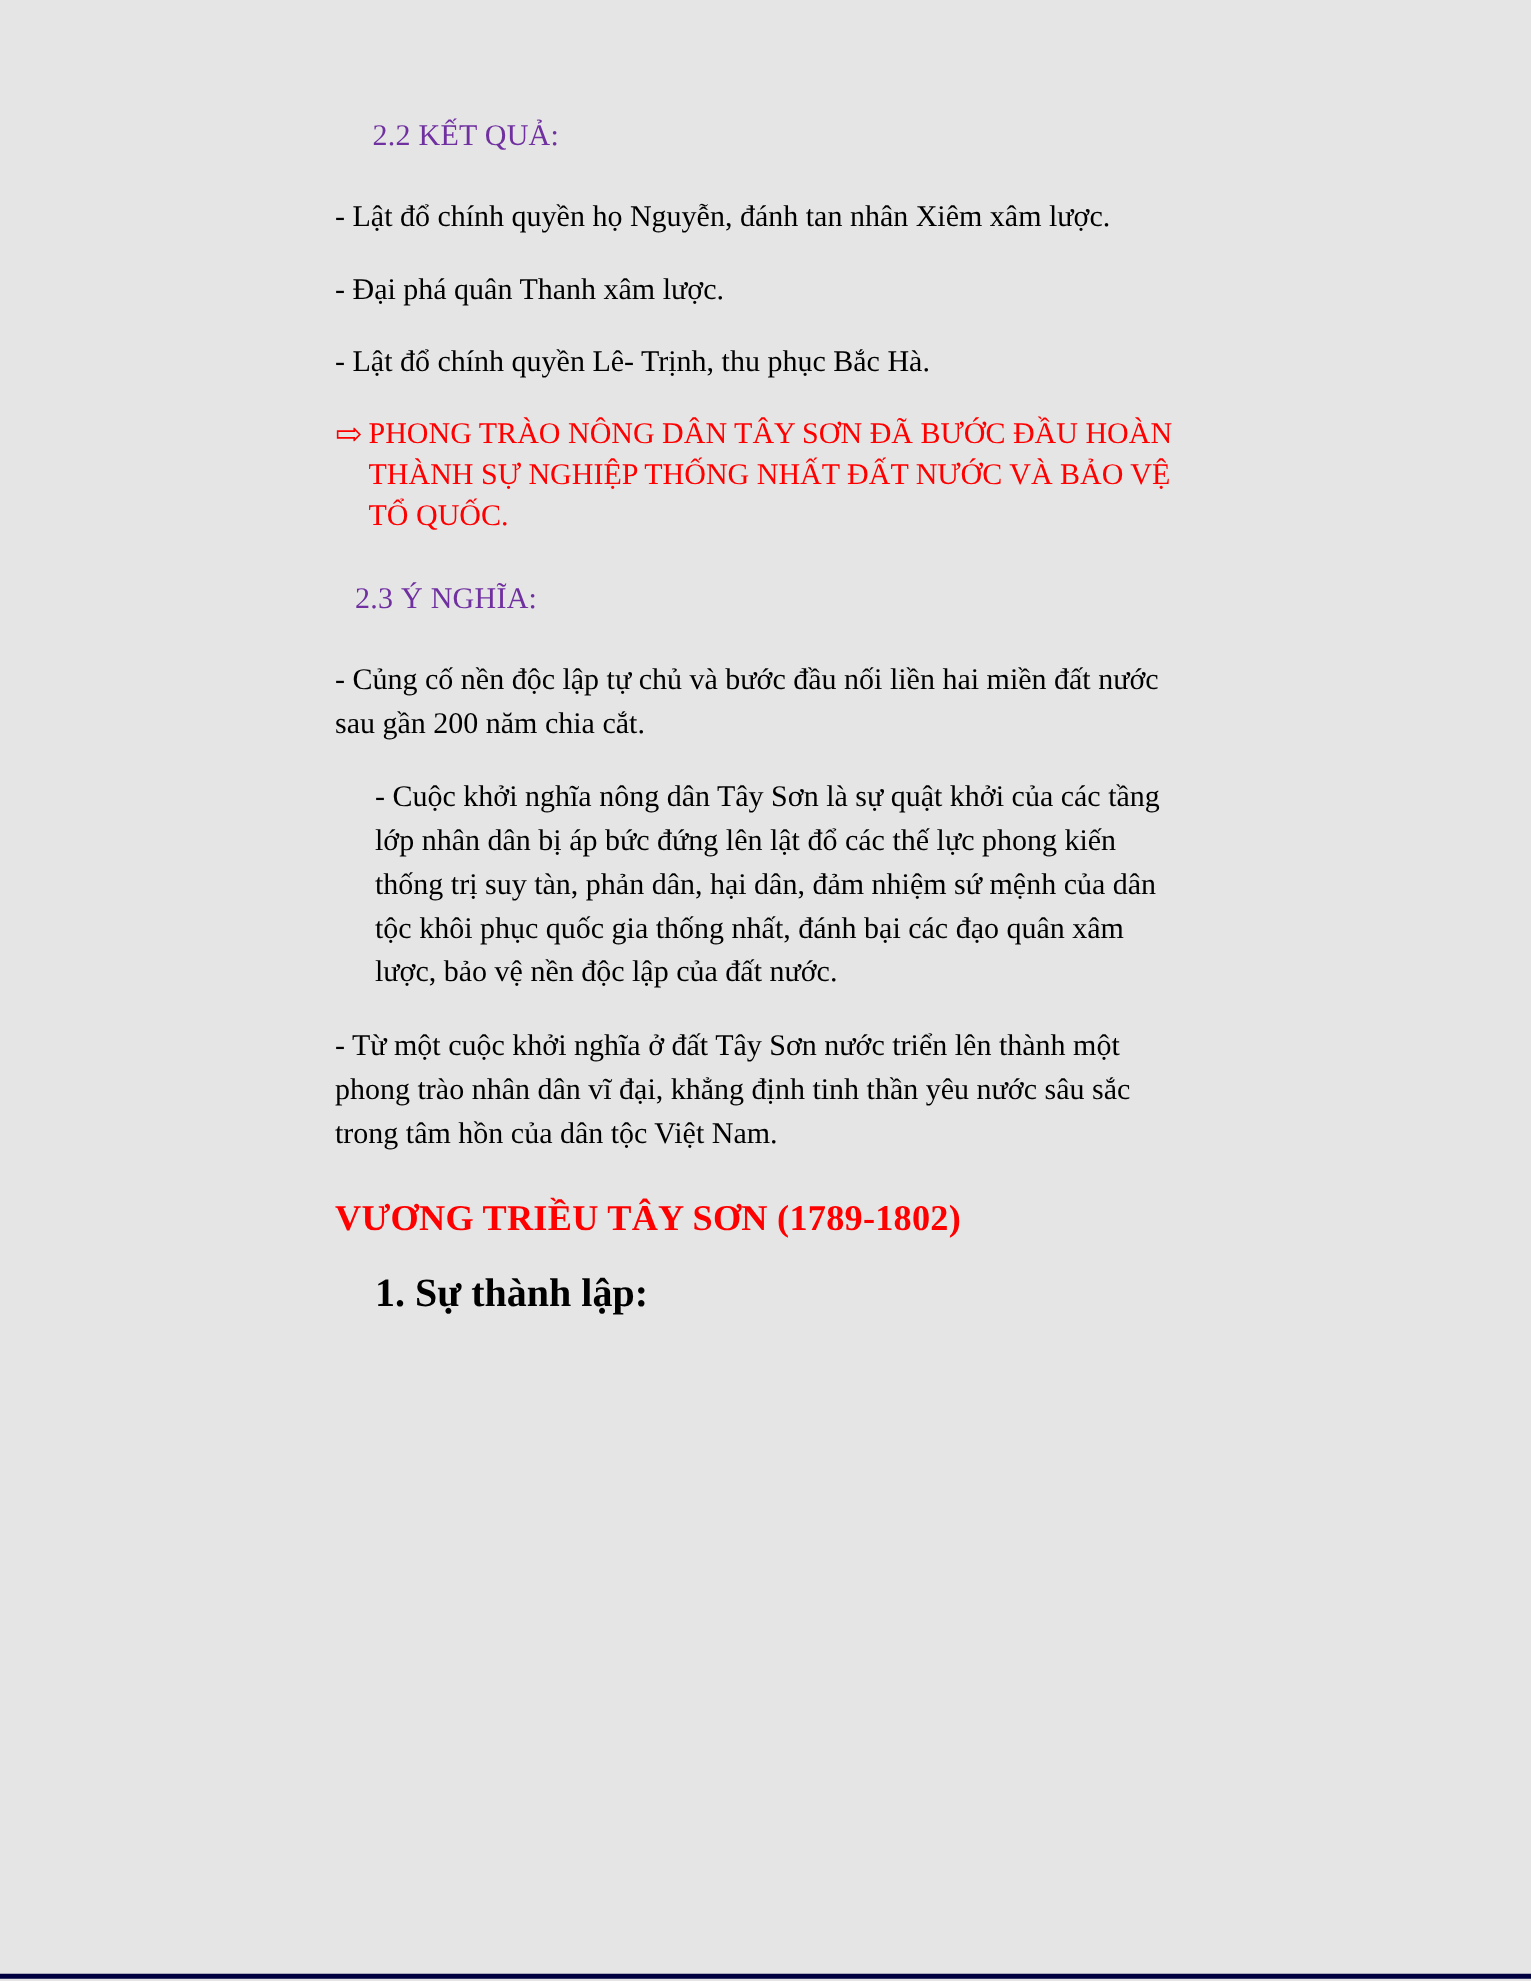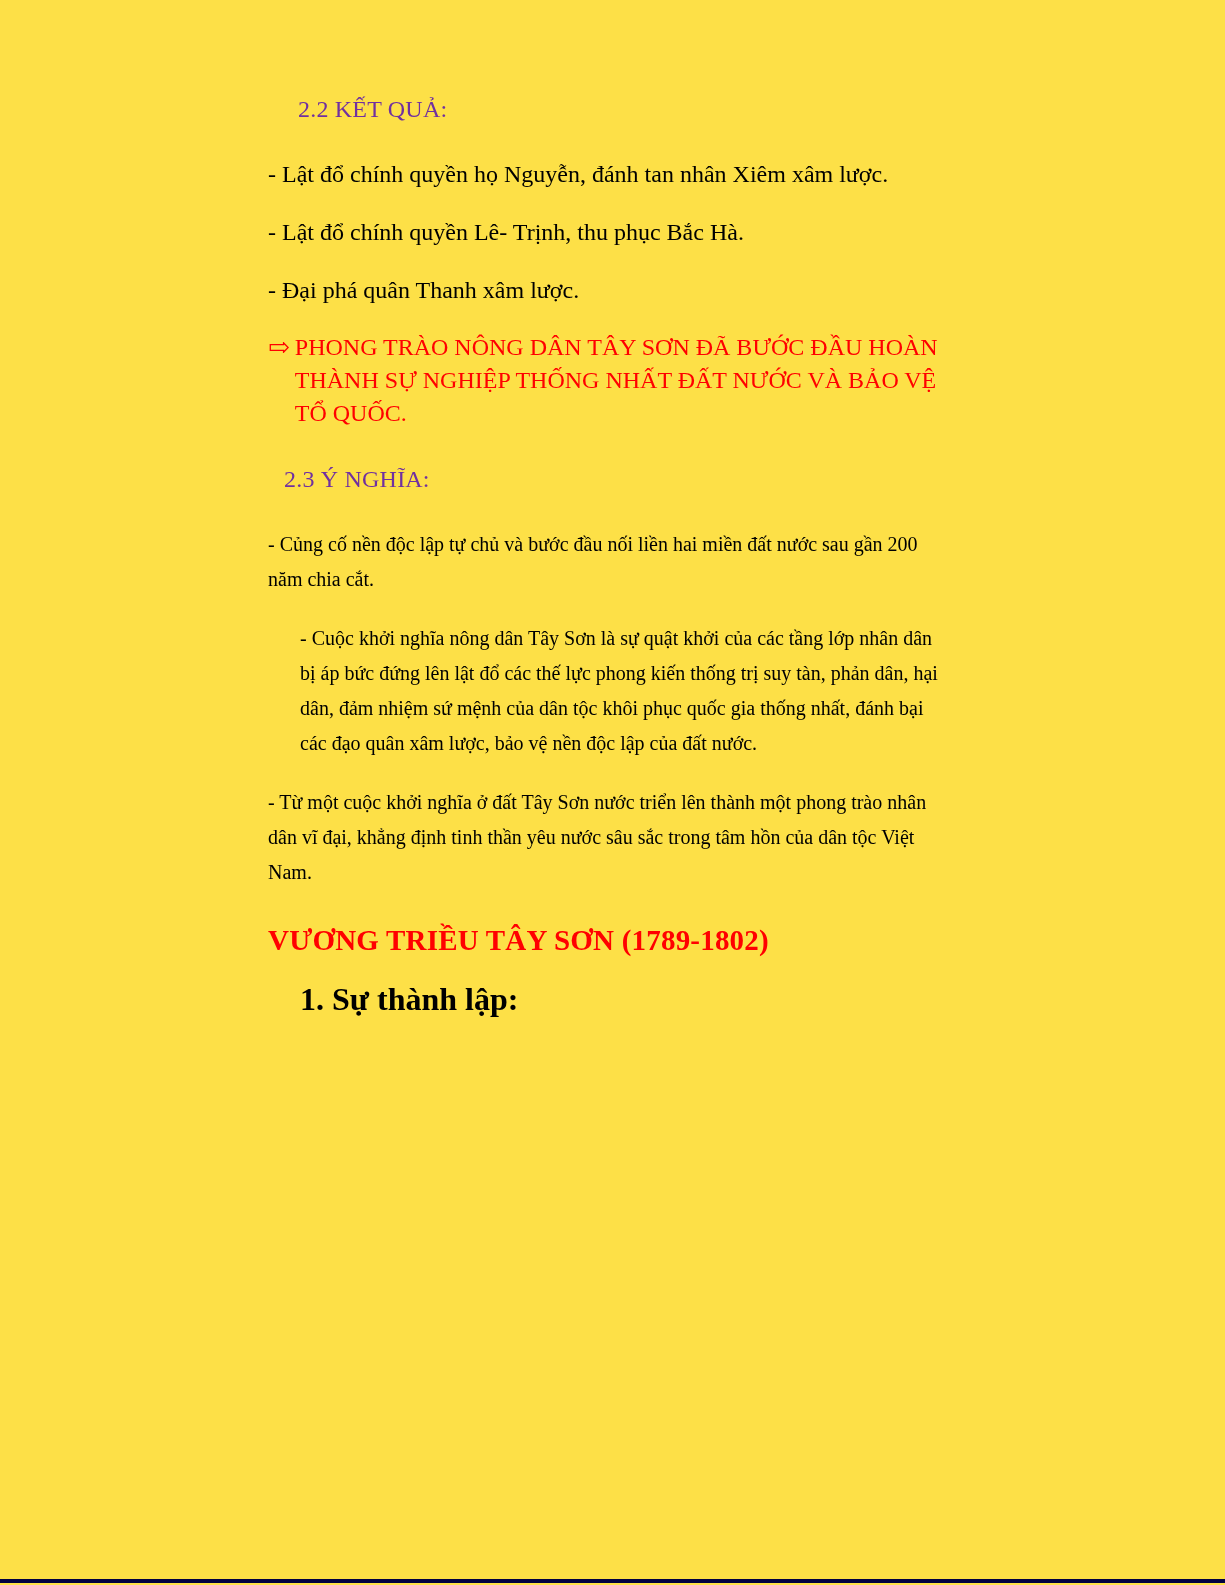--- a/index.html
+++ b/index.html
@@ -4,40 +4,40 @@
 <style>
   html, body {
     margin: 0;
     padding: 0;
     background: #ffffff;
   }
   .page {
     position: relative;
     width: 1225px;
     height: 1585px;
-    background: #fde047;
+    background: #e5e5e5;
     font-family: "Liberation Serif", "DejaVu Serif", serif;
     color: #000000;
     overflow: hidden;
   }
   .content {
     position: absolute;
     left: 268px;
     top: 96px;
     width: 672px;
   }
   .section-heading {
     color: #7030A0;
     font-size: 24px;
     margin: 0 0 34px 30px;
     font-weight: normal;
     letter-spacing: 0.2px;
   }
   .body-par {
-    font-size: 20px;
+    font-size: 24px;
     line-height: 35px;
     margin: 0 0 22px 0;
   }
   .bullet-line {
     font-size: 24px;
     line-height: 35px;
     margin: 0 0 23px 0;
   }
   .conclusion {
     display: flex;
@@ -85,23 +85,23 @@
 </head>
 <body>
 
 <div class="page">
   <div class="content">
 
     <h2 class="section-heading">2.2 KẾT QUẢ:</h2>
 
     <p class="bullet-line">- Lật đổ chính quyền họ Nguyễn, đánh tan nhân Xiêm xâm lược.</p>
 
+    <p class="bullet-line">- Đại phá quân Thanh xâm lược.</p>
+
     <p class="bullet-line">- Lật đổ chính quyền Lê- Trịnh, thu phục Bắc Hà.</p>
-
-    <p class="bullet-line">- Đại phá quân Thanh xâm lược.</p>
 
     <div class="conclusion">
       <span class="arrow-glyph">⇨</span>
       <span class="conclusion-text">PHONG TRÀO NÔNG DÂN TÂY SƠN ĐÃ BƯỚC ĐẦU HOÀN THÀNH SỰ NGHIỆP THỐNG NHẤT ĐẤT NƯỚC VÀ BẢO VỆ TỔ QUỐC.</span>
     </div>
 
     <h2 class="section-heading meaning-heading">2.3 Ý NGHĨA:</h2>
 
     <p class="body-par" style="margin-bottom: 24px;">- Củng cố nền độc lập tự chủ và bước đầu nối liền hai miền đất nước sau gần 200 năm chia cắt.</p>
 

